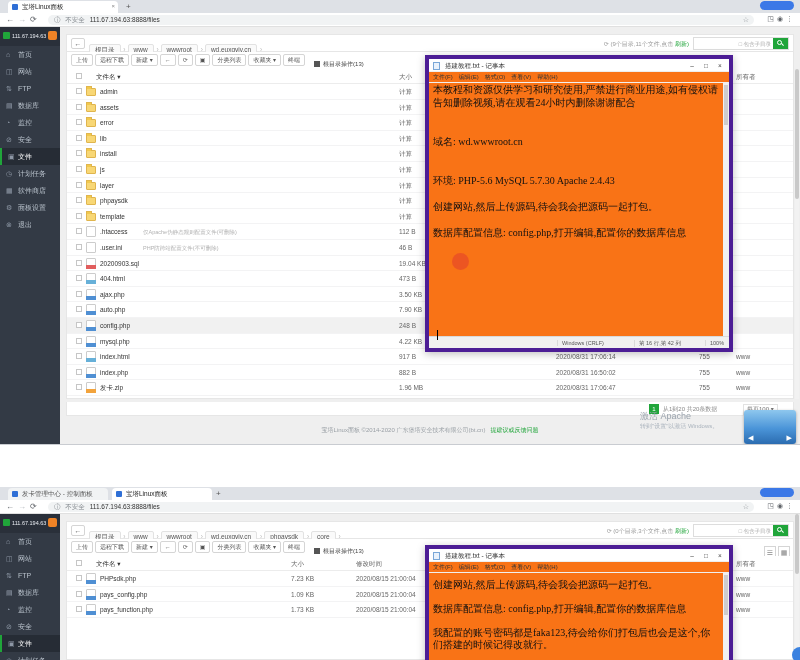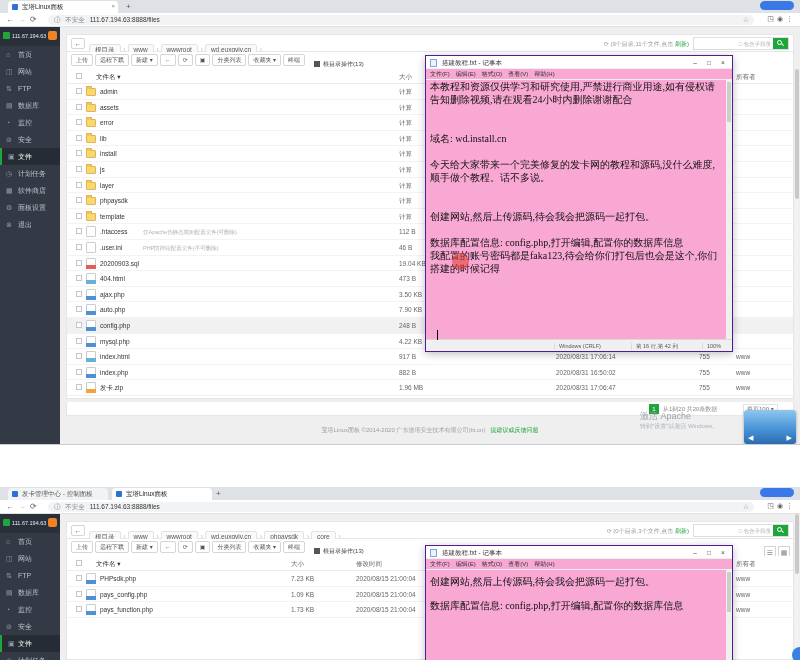--- a/index.html
+++ b/index.html
@@ -91,21 +91,21 @@
   .footer .flink { color:#20a53a; margin-left:5px; }
   .wm1 { position:absolute; left:580px; top:383px; font-size:9px; color:#9aa3ad; }
   .wm2 { position:absolute; left:580px; top:395px; font-size:6px; color:#aab3bd; }
   .vthumb { position:absolute; left:684px; top:383px; width:52px; height:34px; border-radius:3px; background:linear-gradient(180deg,#8ec7ee 0%,#4a94d8 55%,#2b6cb0 100%); box-shadow:0 1px 3px rgba(0,0,0,.35); }
   .vthumb .va { position:absolute; bottom:2px; font-size:7px; color:#fff; }
   .scroll { position:absolute; width:4px; background:#f2f2f2; }
   .scroll .thumb { position:absolute; left:0; width:4px; background:#c9c9c9; border-radius:2px; }
   .helpdot { position:absolute; right:-8px; width:16px; height:16px; border-radius:50%; background:#3b82e0; }
 
   
-  .npad { position:absolute; width:308px; background:#f9a8d4; border:1px solid #4c1d95; box-shadow:0 2px 8px rgba(0,0,0,.25); }
+  .npad { position:absolute; width:308px; background:#f97316; border:4px solid #4c1d95; box-shadow:0 2px 8px rgba(0,0,0,.25); }
   .nptitle { position:relative; height:13px; background:#fff; border-bottom:1px solid #eee; font-size:6.5px; color:#333; line-height:13px; padding-left:16px; }
   .nptitle .npicon { position:absolute; left:4px; top:3px; width:7px; height:8px; border:1px solid #7aa7d7; background:#eaf2fb; }
   .npctl { position:absolute; right:2px; top:0; }
   .npctl span { display:inline-block; width:14px; text-align:center; font-size:6.5px; color:#444; }
   .npmenu { height:11px; border-bottom:1px solid #f0f0f0; font-size:6px; color:#333; line-height:11px; padding-left:4px; }
   .npmenu span { margin-right:6px; }
   .npbody { position:absolute; left:0; right:6px; top:24px; bottom:12px; overflow:hidden; font-family:"Liberation Serif",serif; font-size:10px; line-height:13px; color:#111; padding:0 3px 0 4px; }
   #npB .npbody { padding-top:6px; line-height:12px; }
   .npscroll { position:absolute; right:0; top:24px; bottom:12px; width:6px; background:#f0f0f0; }
   .npscroll .thumb { position:absolute; top:2px; left:1px; width:4px; height:40px; background:#cdcdcd; }
@@ -487,29 +487,28 @@
       <span>–</span><span>□</span><span>×</span></span>
     </div>
     <div class="npmenu">
       
     <span>文件(F)</span><span>编辑(E)</span><span>格式(O)</span><span>查看(V)</span><span>帮助(H)</span></div>
     <div class="npbody">
 
     <div>本教程和资源仅供学习和研究使用,严禁进行商业用途,如有侵权请告知删除视频,请在观看24小时内删除谢谢配合</div>
         <div>&nbsp;</div>
         <div>&nbsp;</div>
-        <div>域名: wd.install.cn</div>
-        <div>&nbsp;</div>
-        <div>今天给大家带来一个完美修复的发卡网的教程和源码,没什么难度,顺手做个教程。话不多说。</div>
-        <div>&nbsp;</div>
+        <div>域名: wd.wwwroot.cn</div>
+        <div>&nbsp;</div>
+        <div>&nbsp;</div>
+        <div>环境: PHP-5.6   MySQL 5.7.30   Apache 2.4.43</div>
         <div>&nbsp;</div>
         <div>创建网站,然后上传源码,待会我会把源码一起打包。</div>
         <div>&nbsp;</div>
         <div>数据库配置信息: config.php,打开编辑,配置你的数据库信息</div>
-        <div>我配置的账号密码都是faka123,待会给你们打包后也会是这个,你们搭建的时候记得</div>
       </div>
     <div class="npscroll">
         <span class="thumb"></span>
       </div>
     <div class="npstatus">
       <span class="nps0">Windows (CRLF)</span>
       <span class="nps1">第 16 行,第 42 列</span>
       <span class="nps2">100%</span>
     </div>
   </div>
@@ -680,18 +679,19 @@
     </div>
     <div class="npmenu">
       
     <span>文件(F)</span><span>编辑(E)</span><span>格式(O)</span><span>查看(V)</span><span>帮助(H)</span></div>
     <div class="npbody">
 
     <div>创建网站,然后上传源码,待会我会把源码一起打包。</div>
         <div>&nbsp;</div>
         <div>数据库配置信息: config.php,打开编辑,配置你的数据库信息</div>
         <div>&nbsp;</div>
+        <div>我配置的账号密码都是faka123,待会给你们打包后也会是这个,你们搭建的时候记得改就行。</div>
       </div>
     <div class="npscroll">
         <span class="thumb"></span>
       </div>
   </div>
 </div>
 
 </body></html>

